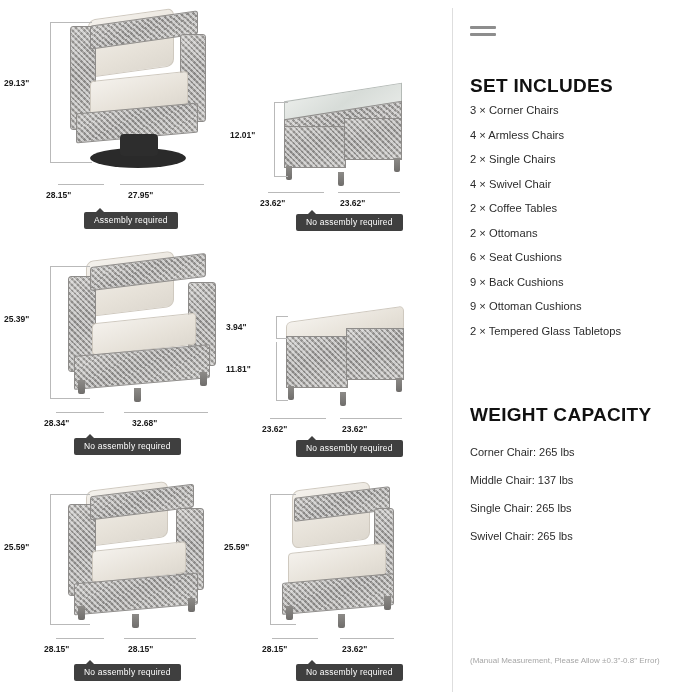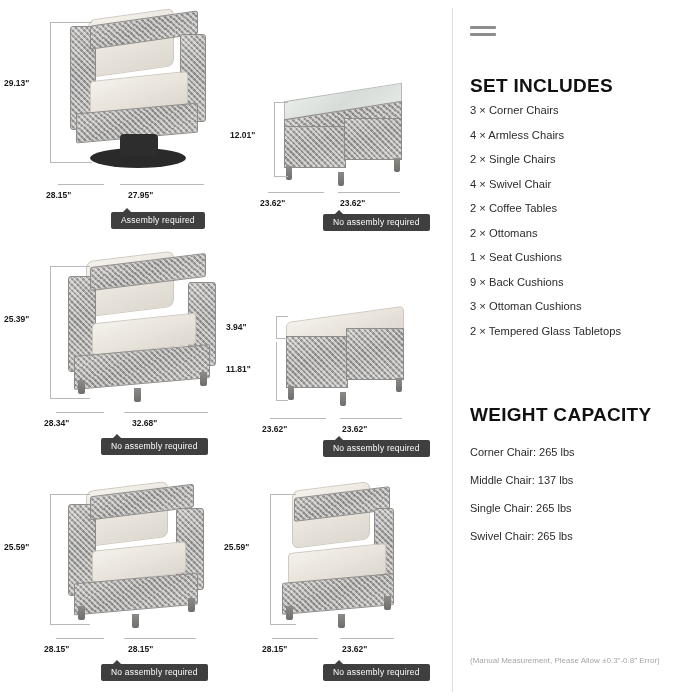--- a/index.html
+++ b/index.html
@@ -45,21 +45,20 @@
   
   .caption {
     position: absolute;
     background: #3f3f3f;
     color: #ffffff;
     font-size: 8.5px;
     letter-spacing: .2px;
     padding: 3px 10px 4px 10px;
     border-radius: 2px;
     white-space: nowrap;
-    margin-left: 27px;
   }
   .caption .tip {
     position: absolute;
     top: -4px;
     left: 12px;
     width: 0; height: 0;
     border-left: 4px solid transparent;
     border-right: 4px solid transparent;
     border-bottom: 4px solid #3f3f3f;
   }
@@ -355,23 +354,23 @@
 
     <div class="sec-title" id="set-title">SET INCLUDES</div>
 
     <ul class="list" id="set-list">
       <li>3 × Corner Chairs</li>
       <li>4 × Armless Chairs</li>
       <li>2 × Single Chairs</li>
       <li>4 × Swivel Chair</li>
       <li>2 × Coffee Tables</li>
       <li>2 × Ottomans</li>
-      <li>1 × Seat Cushions</li>
+      <li>6 × Seat Cushions</li>
       <li>9 × Back Cushions</li>
-      <li>3 × Ottoman Cushions</li>
+      <li>9 × Ottoman Cushions</li>
       <li>2 × Tempered Glass Tabletops</li>
     </ul>
 
     <div class="sec-title" id="weight-title">WEIGHT CAPACITY</div>
 
     <ul class="list" id="weight-list">
       <li>Corner Chair: 265 lbs</li>
       <li>Middle Chair: 137 lbs</li>
       <li>Single Chair: 265 lbs</li>
       <li>Swivel Chair: 265 lbs</li>

